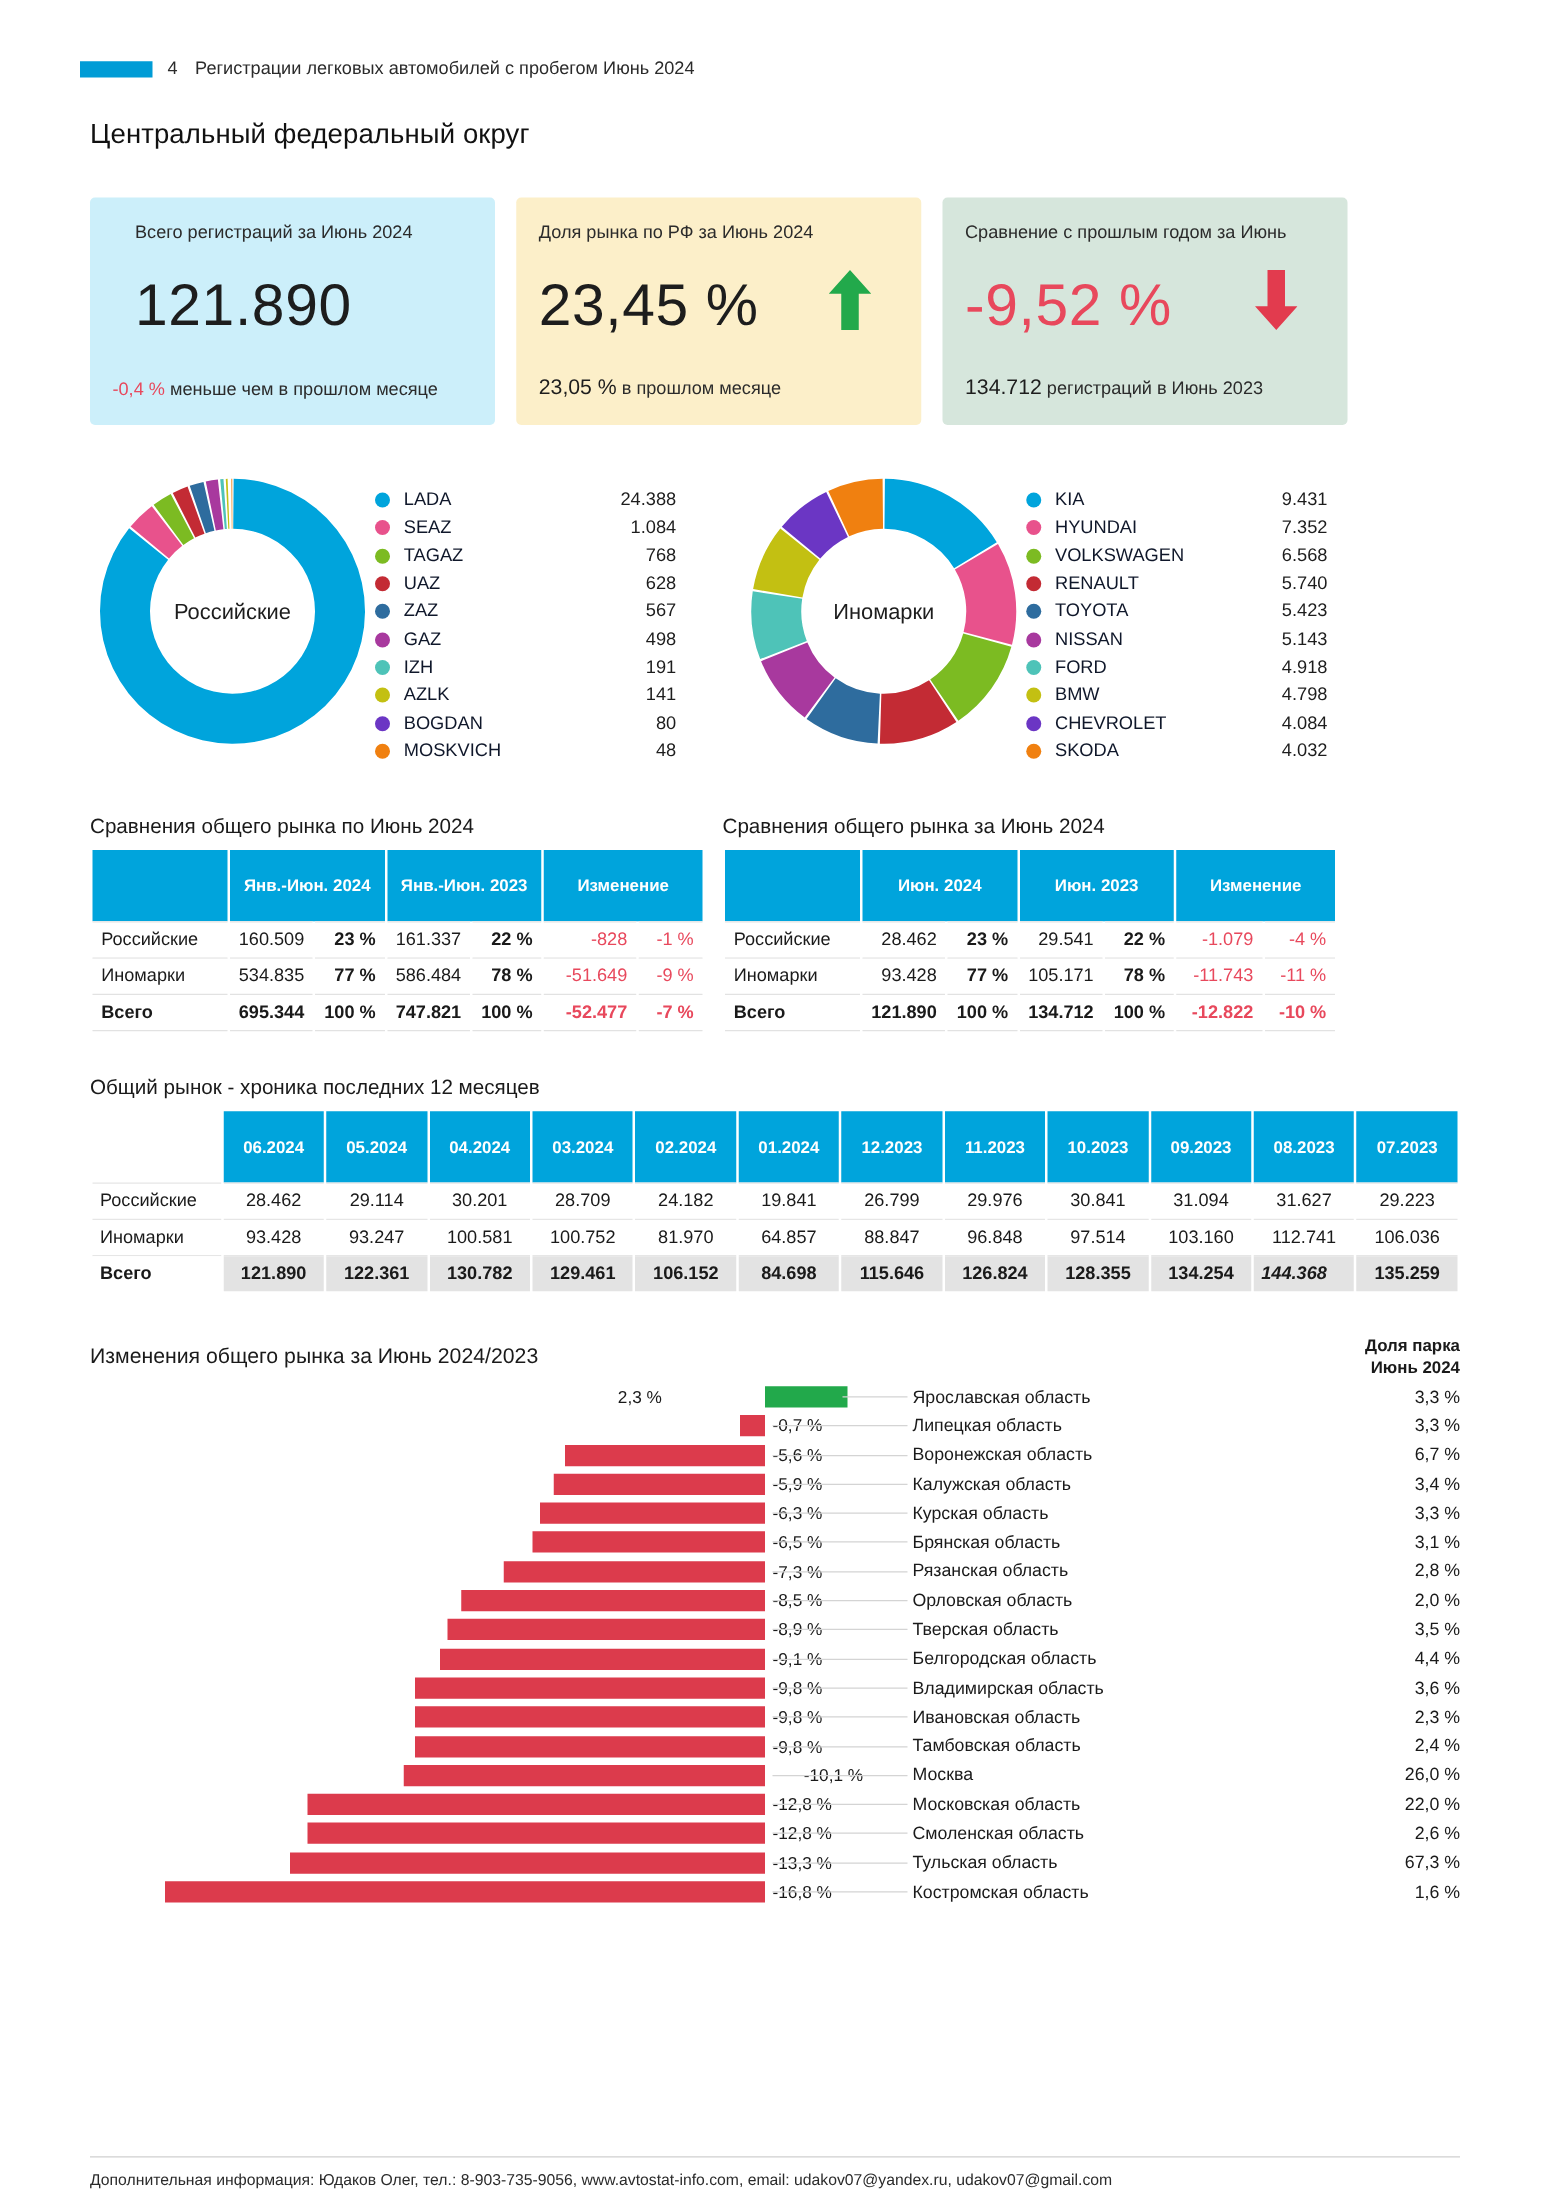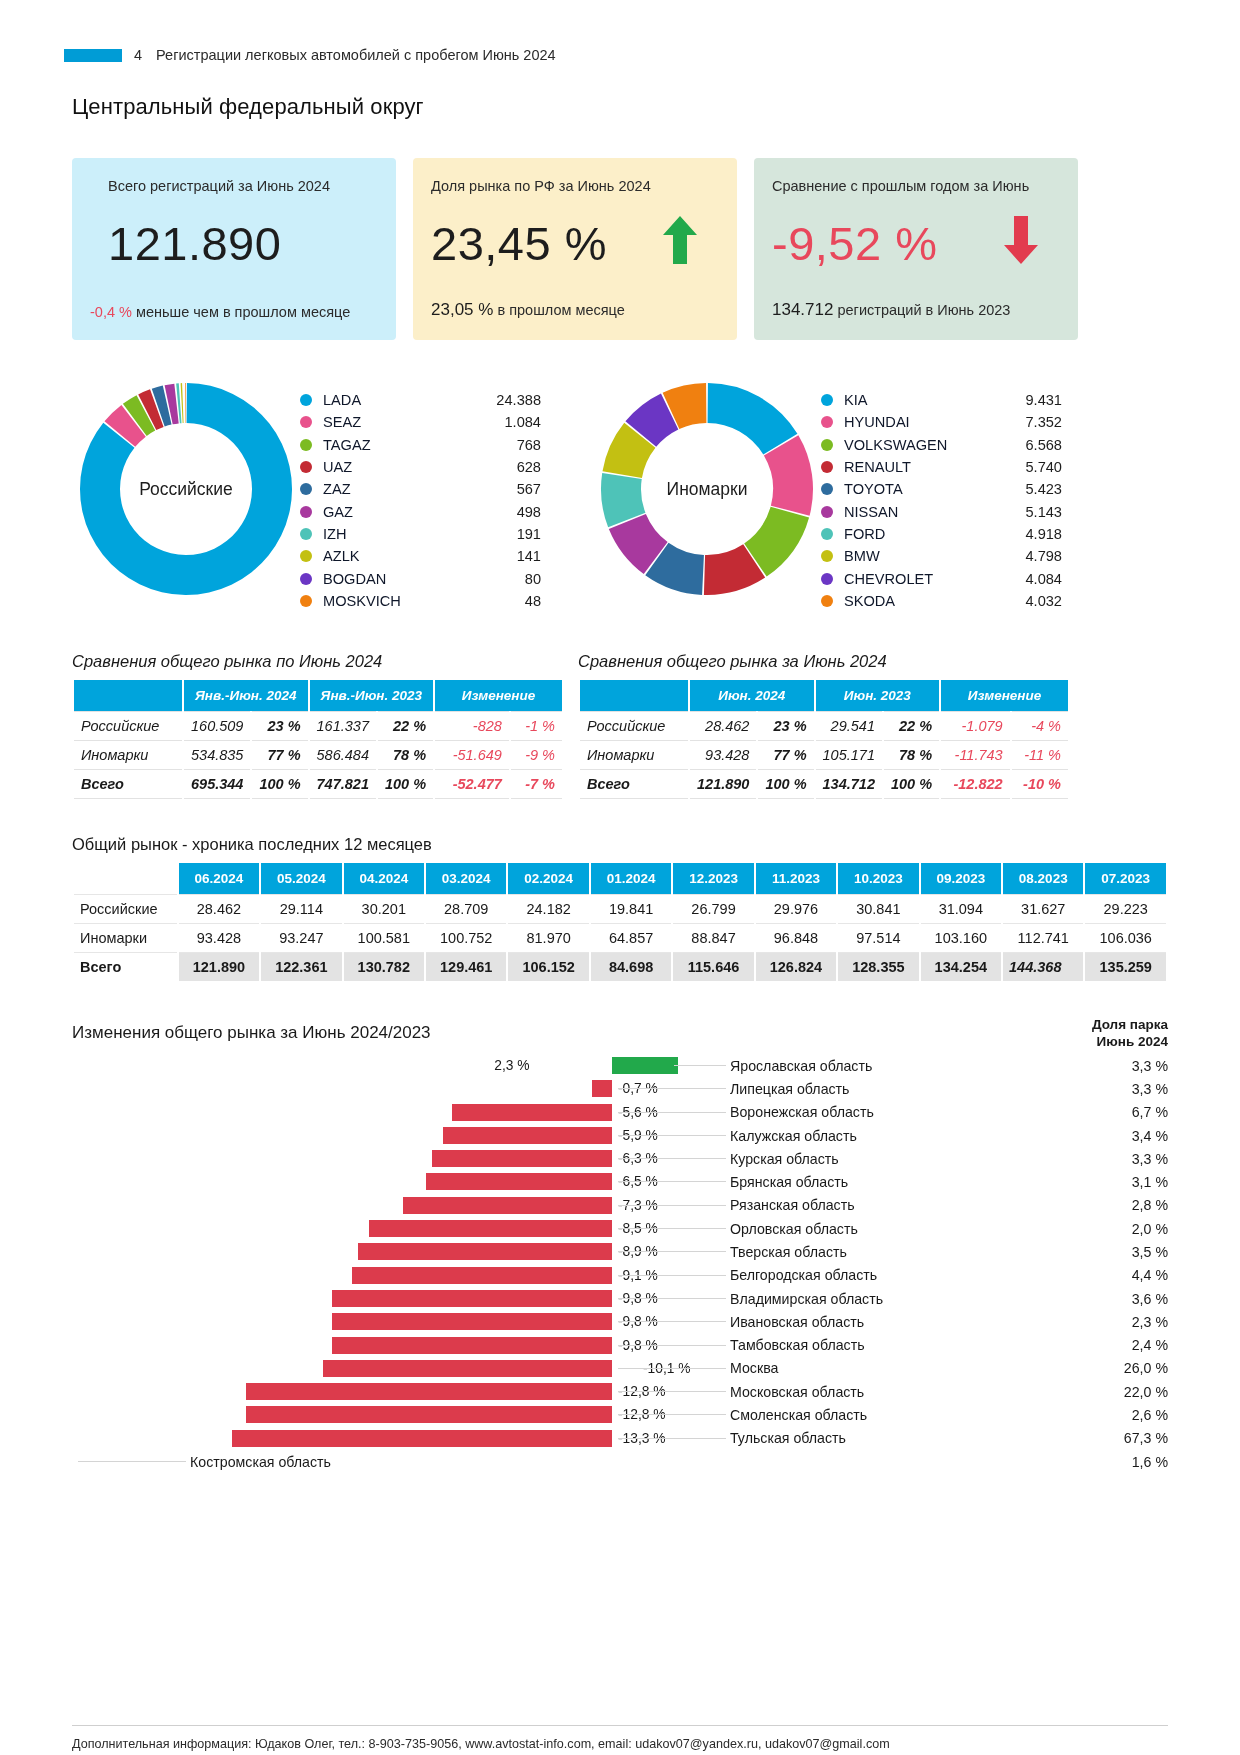--- a/index.html
+++ b/index.html
@@ -43,25 +43,25 @@
                   font-size: 17.5px; color: #1d1d1d; }
   .legend { margin-top: 14px; font-size: 14.6px; }
   .legend-row { display: flex; align-items: center; height: 22.3px; }
   .dot { width: 12px; height: 12px; border-radius: 50%; flex: 0 0 auto; margin-right: 11px; }
   .legend-name { width: 152px; color: #0f172a; }
   .legend-val { width: 66px; text-align: right; color: #1d1d1d; }
   .donut-gap { width: 52px; }
 
   
   .cmp-wrap { display: flex; gap: 14px; margin-top: 40px; }
-  .cmp-col { width: 492px; font-style: italic; }
+  .cmp-col { width: 492px; }
   .tbl-title { font-size: 16.5px; color: #1a1a1a; margin-bottom: 9px; }
   table { border-collapse: separate; border-spacing: 2px 0; width: 100%; }
   .hdr th { background: #00A4DC; color: #fff; font-size: 13.5px; font-weight: 700;
-            padding: 8px 8px; text-align: center; height: 14px; }
+            padding: 21px 8px; text-align: center; height: 14px; }
   .hdr th.blank { background: #00A4DC; }
   .cmp tbody td { font-size: 14.5px; padding: 6px 7px; border-bottom: 1px solid #e2e2e2;
                   background: #fff; white-space: nowrap; }
   .cmp tbody tr:first-child td { border-top: 1px solid #e2e2e2; }
   .cmp td.name { text-align: left; }
   .cmp td.num { text-align: right; }
   .cmp td.pct { text-align: right; font-weight: 700; }
   .cmp tr.total td { font-weight: 700; }
   .neg { color: #E8485C; }
 
@@ -635,20 +635,24 @@
             <div class="bar-rect neg" style="left: 160px; width: 380px; background: rgb(220, 59, 76);"></div>
             <div class="bar-lbl" style="left: 546px;">-13,3 %</div>
           </div>
           <div class="bar-mid">
             <div class="leader"></div>
           </div>
           <div class="bar-name">Тульская область</div>
           <div class="bar-share">67,3 %</div>
         </div>
         <div class="bar-row">
+          <div class="bar-left">
+            <div class="bar-rect neg" style="left: 60px; width: 480px; background: rgb(220, 59, 76);"></div>
+            <div class="bar-lbl" style="left: 546px;">-16,8 %</div>
+          </div>
           <div class="bar-mid">
             <div class="leader"></div>
           </div>
           <div class="bar-name">Костромская область</div>
           <div class="bar-share">1,6 %</div>
         </div>
       </div>
   </div>
 
   <div class="footer">

